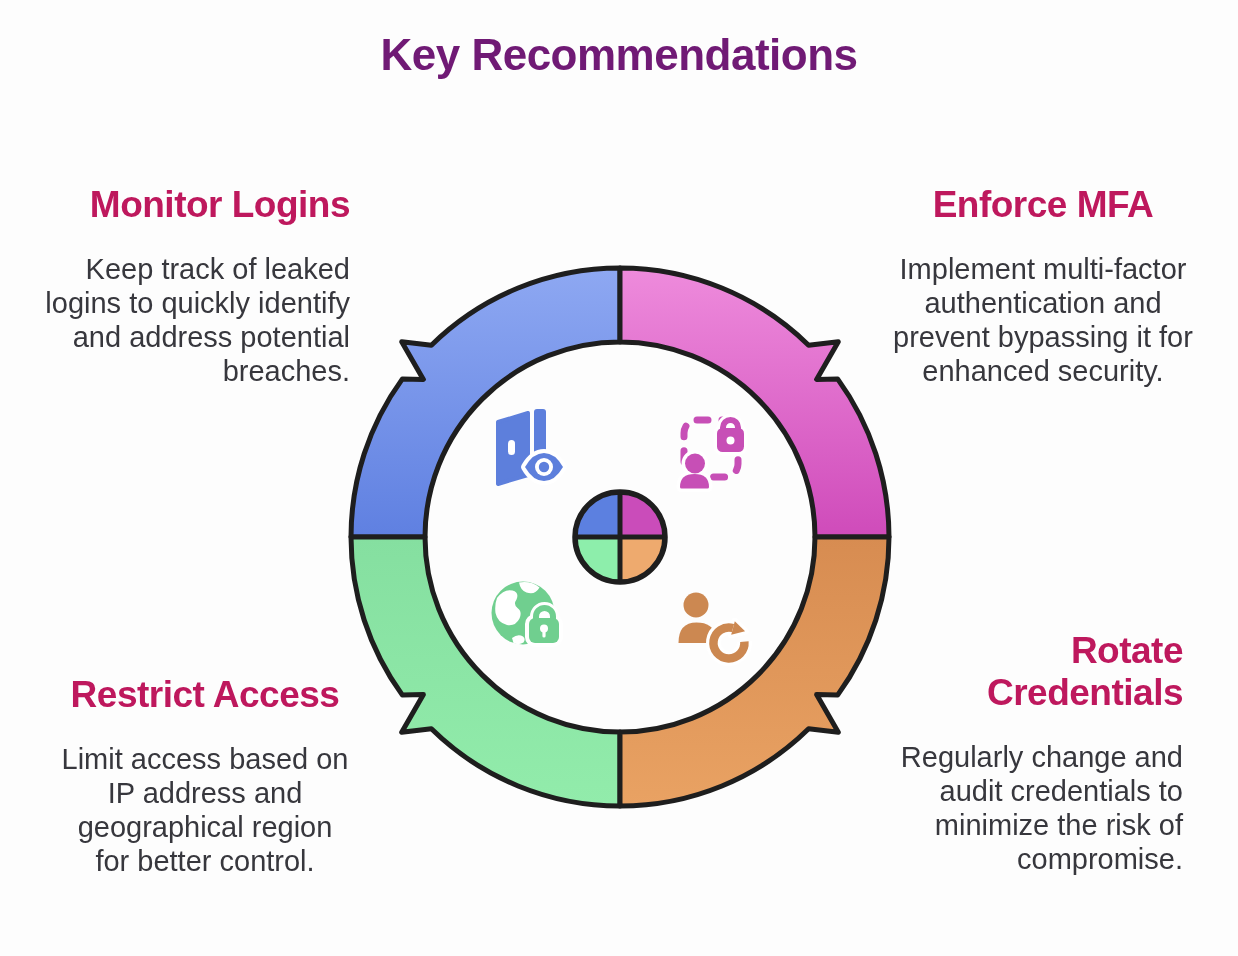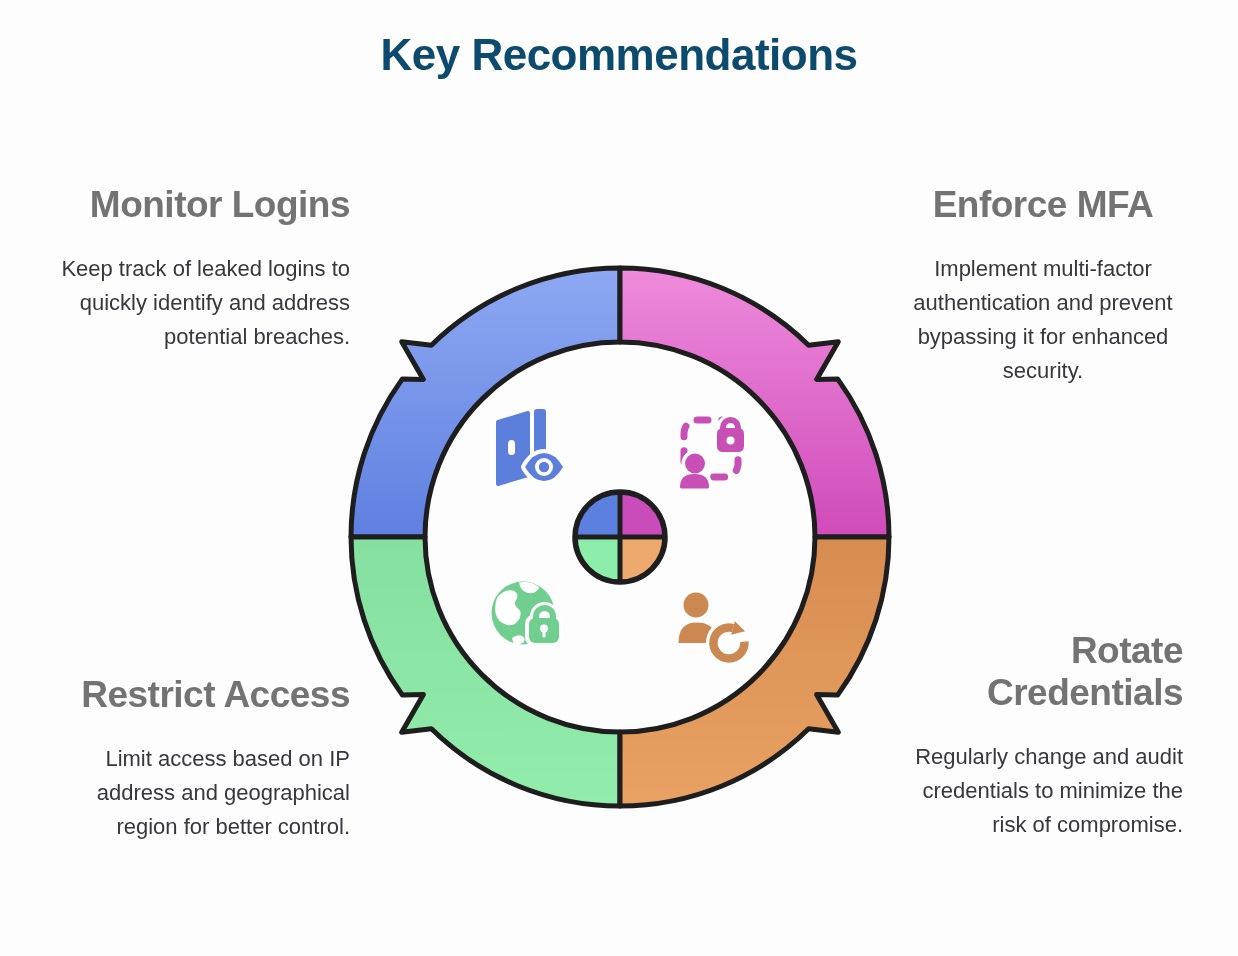--- a/index.html
+++ b/index.html
@@ -1,26 +1,26 @@
 <!DOCTYPE html>
 <html><head>
 <meta charset="utf-8">
 <style>
   html,body{margin:0;padding:0;background:#fdfdfd;}
   .page{position:relative;width:1238px;height:956px;background:#fdfdfd;overflow:hidden;
         font-family:"Liberation Sans",sans-serif;}
   .title{position:absolute;top:30px;left:0;width:100%;text-align:center;margin:0;
-         font-size:44px;font-weight:700;letter-spacing:-0.5px;color:#0c4a6e;}
+         font-size:44px;font-weight:700;letter-spacing:-0.5px;color:#701a75;}
   .block{position:absolute;}
   .block h2{margin:0 0 26px;font-size:37px;line-height:42px;font-weight:700;
-            letter-spacing:-0.5px;color:#737373;}
-  .block p{margin:0;font-size:22px;line-height:34px;color:#37373d;}
+            letter-spacing:-0.5px;color:#be185d;}
+  .block p{margin:0;font-size:29px;line-height:34px;color:#37373d;}
   .tl{left:42px;top:184px;width:308px;text-align:right;}
   .tr{left:893px;top:184px;width:300px;text-align:center;}
-  .bl{left:60px;top:674px;width:290px;text-align:right;}
+  .bl{left:60px;top:674px;width:290px;text-align:center;}
   .br{left:893px;top:630px;width:290px;text-align:right;}
   .ring-svg{position:absolute;left:320px;top:237px;width:600px;height:600px;}
 </style>
 </head>
 <body>
 
 <div class="page">
 
   <h1 class="title">Key Recommendations</h1>
 

